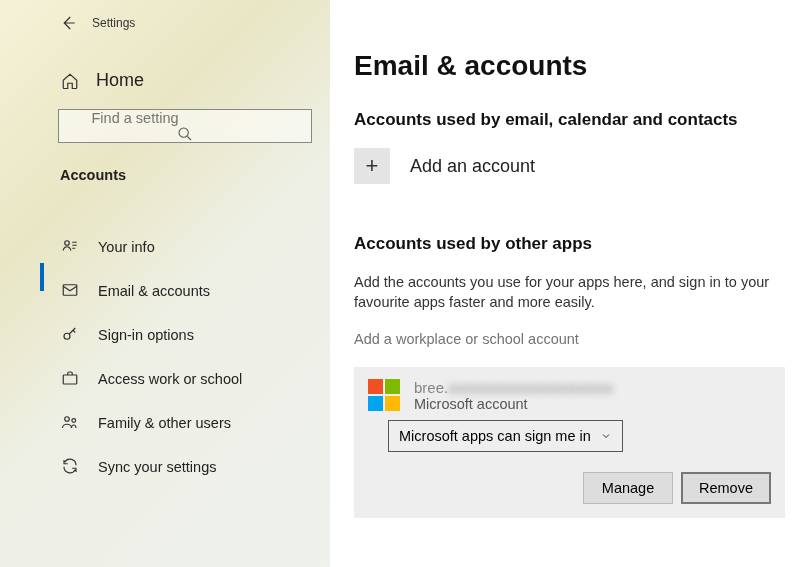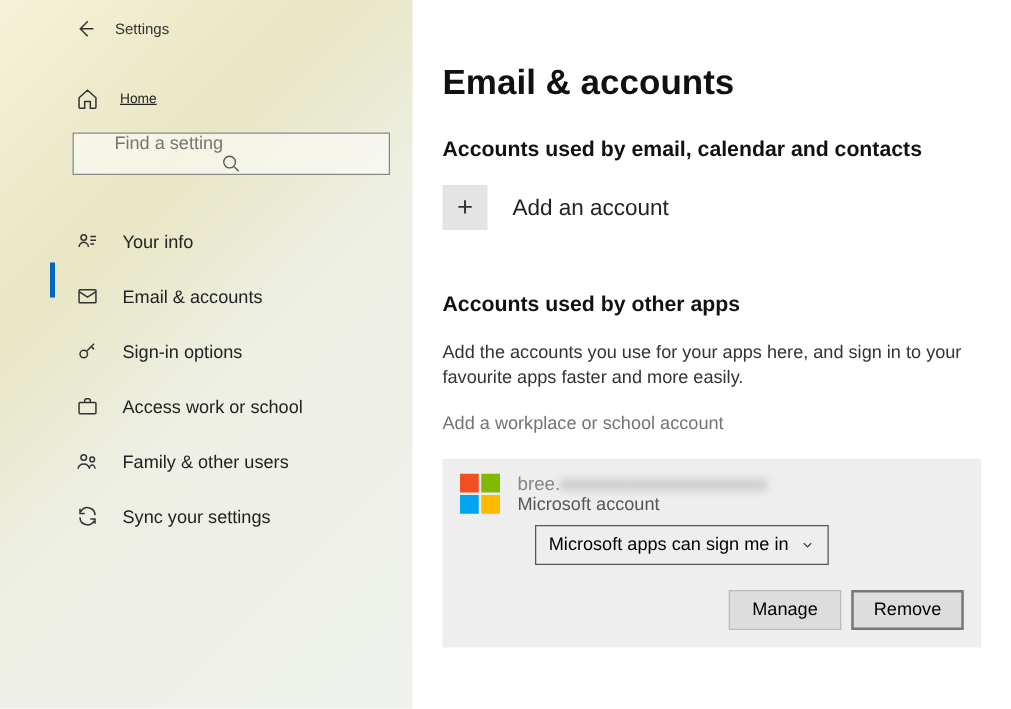--- a/index.html
+++ b/index.html
@@ -3,21 +3,21 @@
 <meta charset="utf-8">
 <style>
   * { margin: 0; padding: 0; box-sizing: border-box; font-family: "Segoe UI", sans-serif; }
   body { width: 809px; height: 567px; overflow: hidden; display: flex; background: #fff; }
   .sidebar { width: 330px; height: 100%; position: relative; background: linear-gradient(135deg, #f5f2d8 0%, #e8e6c4 30%, #eef0e6 55%, #eef1ec 100%); padding-left: 40px; }
   .title-row { display: flex; align-items: center; height: 46px; padding: 0 8px; }
   .back-btn { width: 40px; height: 40px; display: flex; align-items: center; justify-content: center; cursor: pointer; }
   .title-row span.title { font-size: 12px; color: #333; margin-left: 4px; }
   .home-row { display: flex; align-items: center; padding: 12px 20px 12px 20px; margin-top: 12px; cursor: pointer; }
   .home-row .icon { width: 20px; display: flex; justify-content: center; }
-  .home-row .label { margin-left: 16px; font-size: 11px; color: #222; text-decoration: underline; }
+  .home-row .label { margin-left: 16px; font-size: 18px; color: #222; }
   .search-wrap { padding: 0 18px; margin-top: 6px; }
   .search-box { width: 100%; height: 34px; border: 1px solid #888; background: rgba(255,255,255,0.55); display: flex; align-items: center; padding: 0 10px; flex-direction: column; }
   .search-box input { flex: 1; border: none; outline: none; background: transparent; font-size: 14.5px; color: #666; }
   .section-hdr { padding: 24px 20px 10px 20px; font-size: 14.5px; font-weight: 600; color: #222; }
   .nav-list { margin-top: 18px; }
   .nav-item { display: flex; align-items: flex-end; height: 44px; padding: 0 0 0 20px; cursor: pointer; position: relative; }
   .nav-item.active::before { content: ""; position: absolute; left: 0; top: 8px; bottom: 8px; width: 4px; background: #0067c0; }
   .nav-item .icon { width: 20px; display: flex; justify-content: center; color: #333; }
   .nav-item .label { margin-left: 18px; font-size: 14.5px; color: #222; }
   .main { flex: 1; padding: 50px 24px 0 24px; display: flex; flex-direction: column; }
@@ -30,21 +30,21 @@
   .link { color: #737373; font-size: 14.5px; cursor: pointer; margin-bottom: 20px; display: inline-block; }
   .account-panel { background: #eee; padding: 12px 14px 14px 14px; }
   .acct-top { display: flex; align-items: center; }
   .ms-logo { width: 32px; height: 32px; display: grid; grid-template-columns: 1fr 1fr; grid-template-rows: 1fr 1fr; gap: 2px; }
   .ms-logo div:nth-child(1){background:#f25022;} .ms-logo div:nth-child(2){background:#7fba00;}
   .ms-logo div:nth-child(3){background:#00a4ef;} .ms-logo div:nth-child(4){background:#ffb900;}
   .acct-text { margin-left: 14px; }
   .acct-email { font-size: 15px; color: #858585; filter: blur(0); }
   .acct-email .blurred { color: transparent; text-shadow: 0 0 7px rgba(120,120,120,0.9); }
   .acct-type { font-size: 14.5px; color: #555; }
-  .dropdown { margin-top: 8px; margin-left: 60px; width: 235px; height: 32px; border: 1px solid #555; background: #eee; display: flex; align-items: center; justify-content: space-between; padding: 0 10px; font-size: 14.5px; cursor: pointer; }
+  .dropdown { margin-top: 8px; margin-left: 20px; width: 235px; height: 32px; border: 1px solid #555; background: #eee; display: flex; align-items: center; justify-content: space-between; padding: 0 10px; font-size: 14.5px; cursor: pointer; }
   .btn-row { display: flex; justify-content: flex-end; gap: 8px; margin-top: 20px; }
   .btn { width: 90px; height: 32px; background: #ddd; border: 1px solid #bbb; font-size: 14.5px; cursor: pointer; }
   .btn.remove { border: 2px solid #777; }
   svg { display: block; }
 </style>
 </head>
 <body>
 
 <div class="sidebar">
   <div class="title-row">
@@ -68,20 +68,21 @@
   <div class="search-wrap">
     <div class="search-box">
       <input placeholder="Find a setting" style="">
       <svg width="16" height="16" viewBox="0 0 24 24" fill="none" stroke="#555" stroke-width="1.6">
           <circle cx="10" cy="10" r="7"></circle>
           <path d="M21 21l-5.5-5.5"></path>
         </svg>
     </div>
   </div>
 
+  <div class="section-hdr">Accounts</div>
 
   <div class="nav-list">
     <div class="nav-item">
       <span class="icon">
           <svg width="18" height="18" viewBox="0 0 24 24" fill="none" stroke="#333" stroke-width="1.6">
             <circle cx="8" cy="8" r="3"></circle>
             <path d="M3 18c0-3 3-5 5-5s5 2 5 5M15 7h6M15 11h6M15 15h4"></path>
           </svg>
         </span>
       <span class="label">Your info</span>

